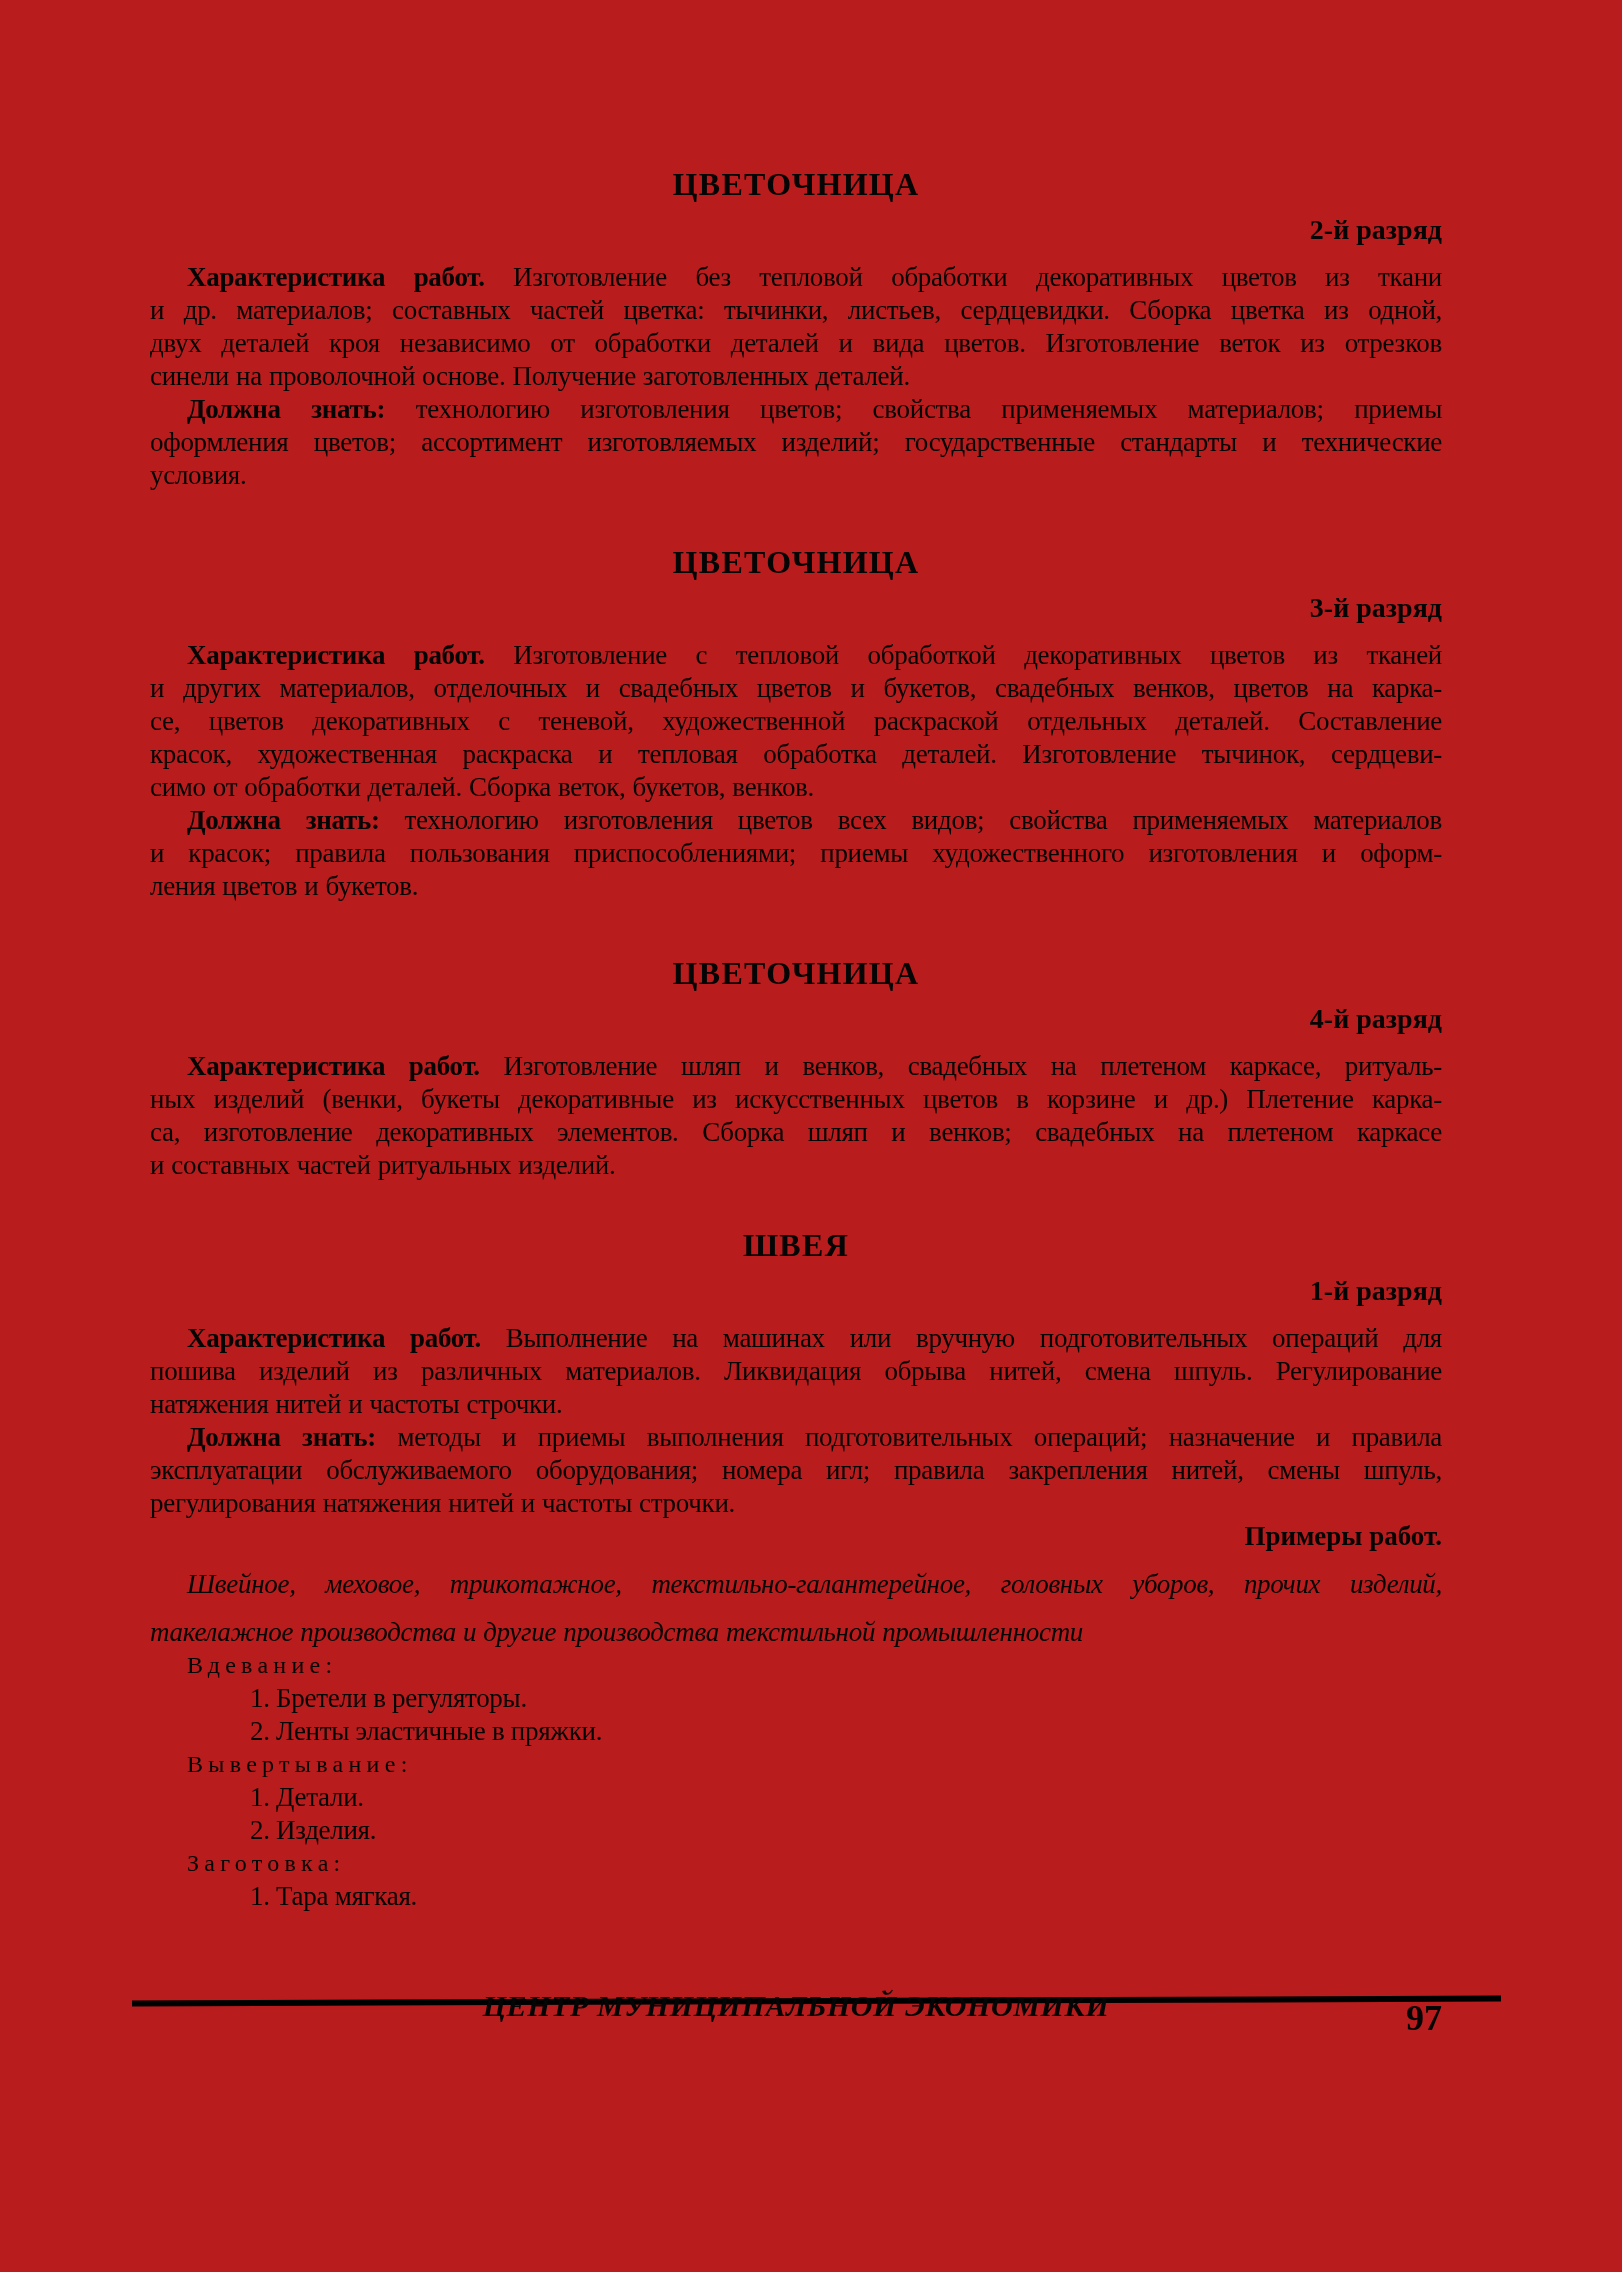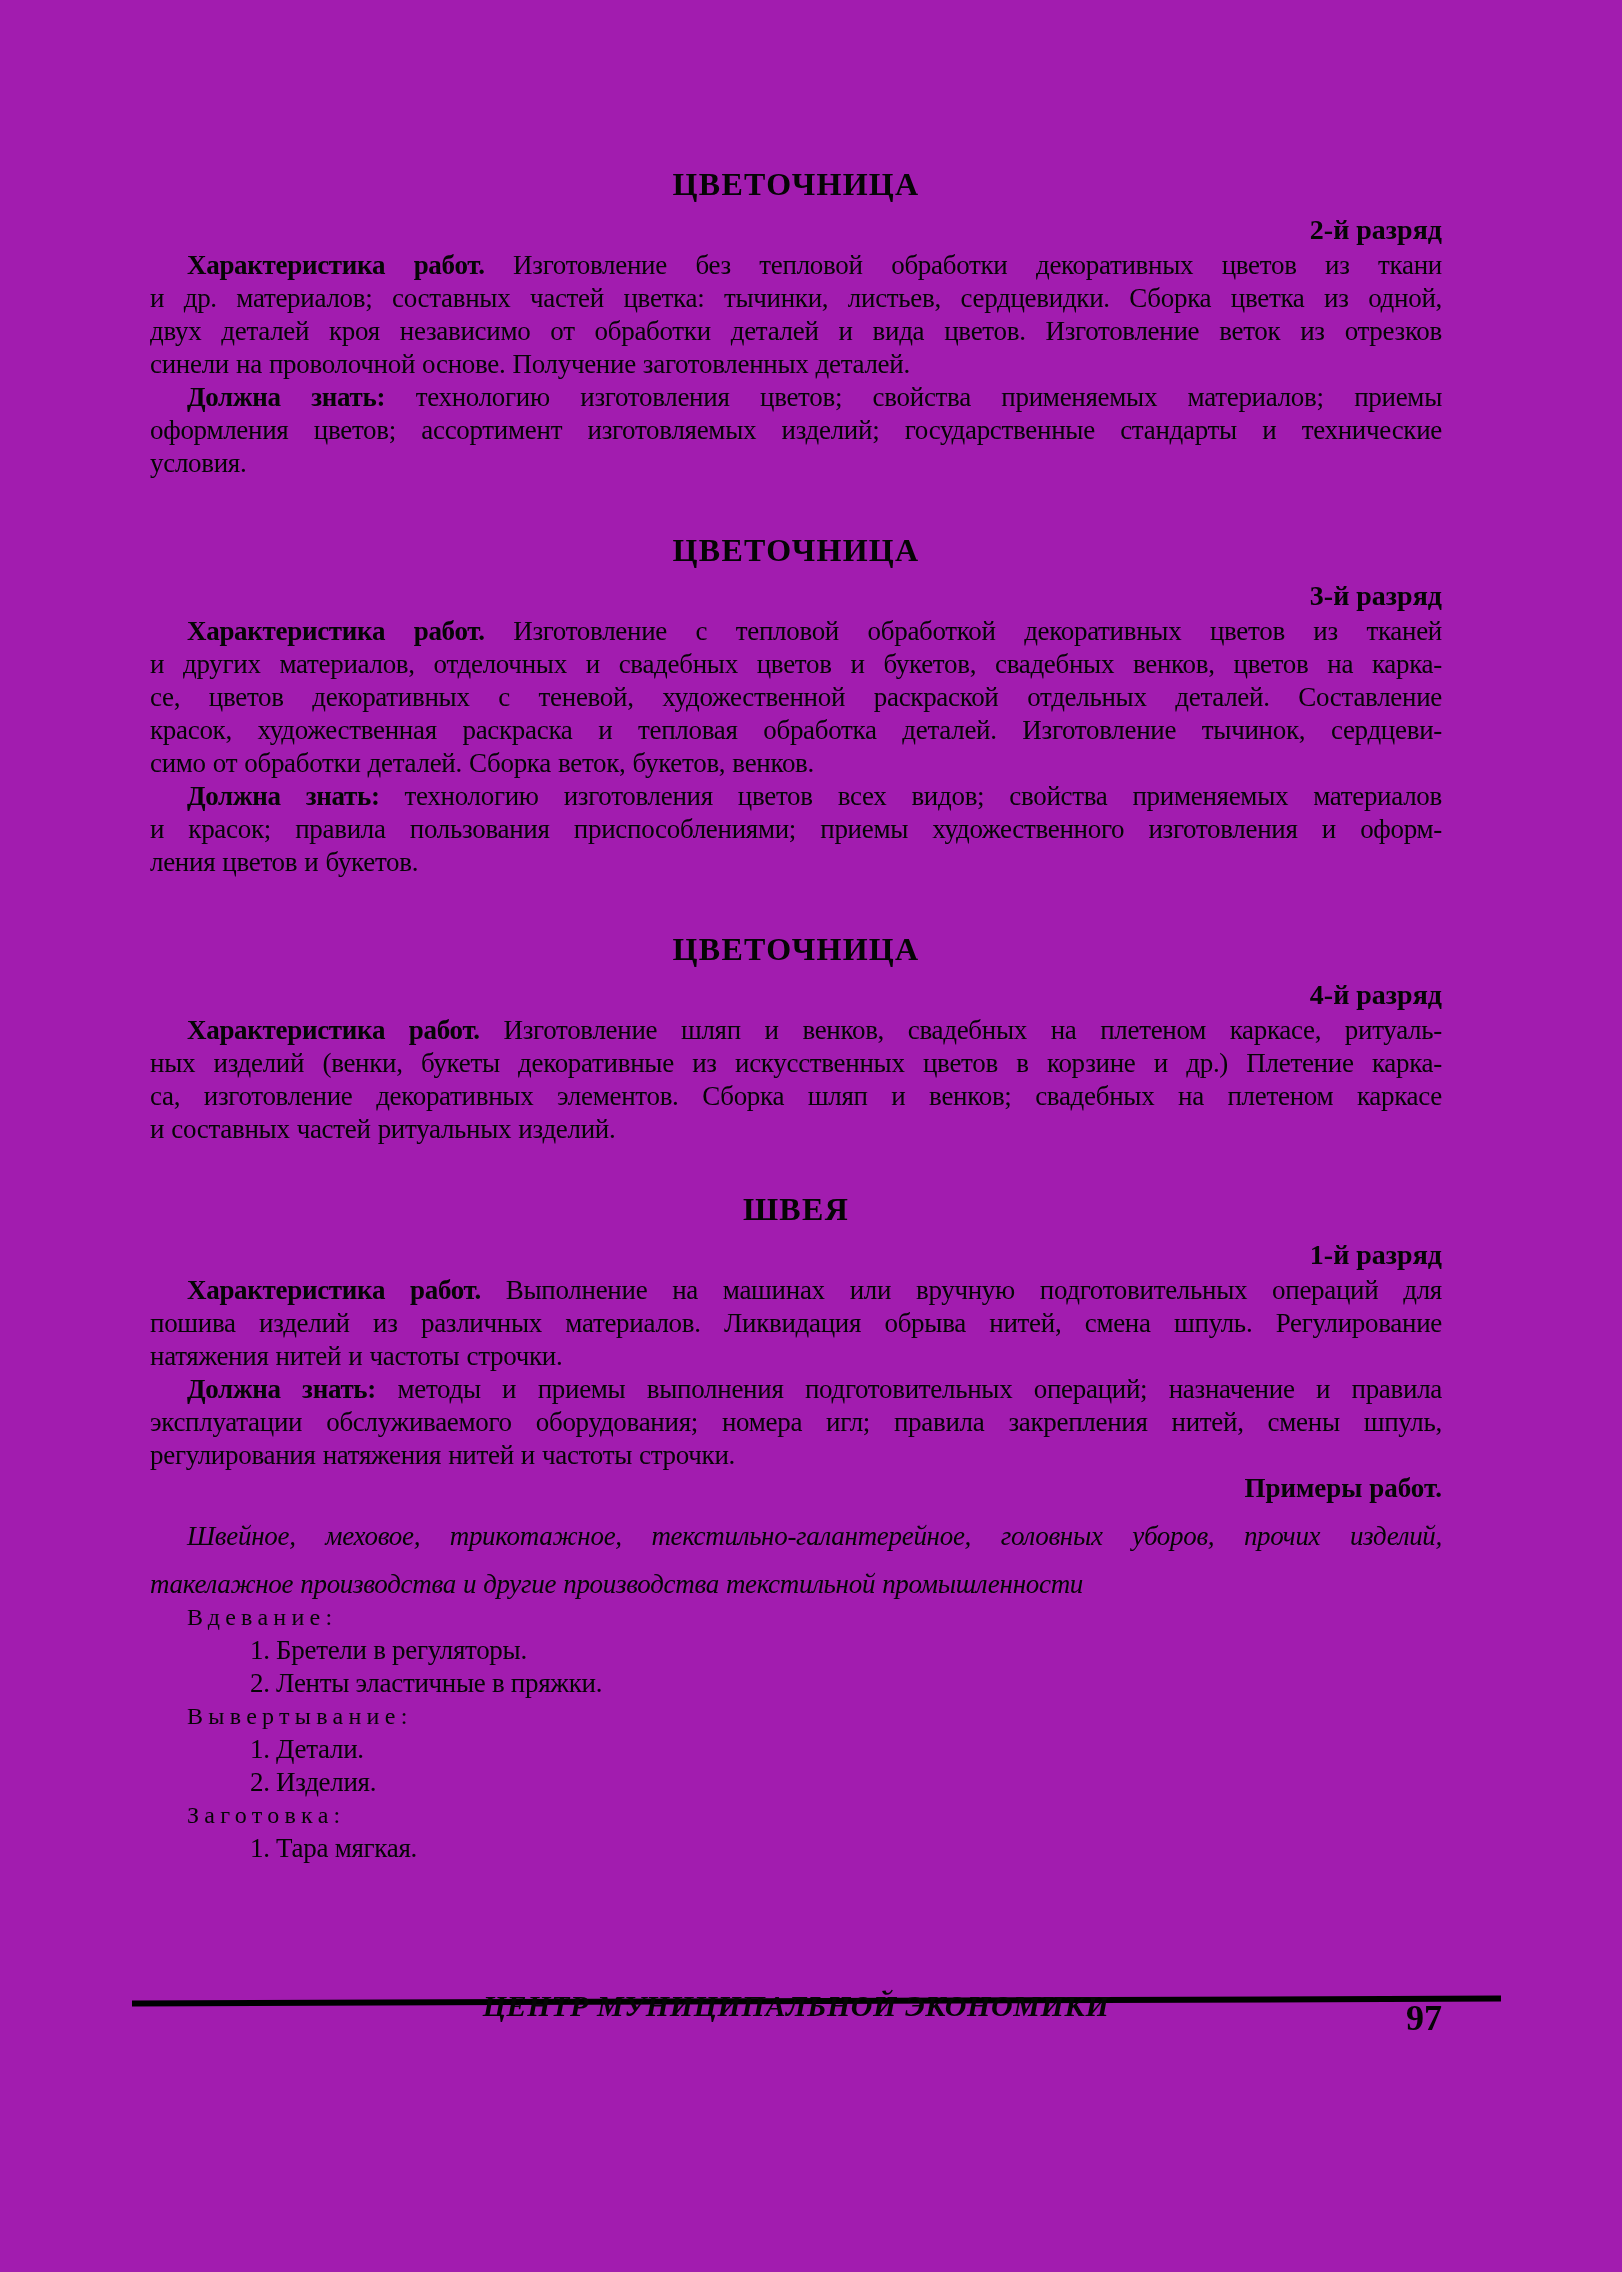--- a/index.html
+++ b/index.html
@@ -1,19 +1,19 @@
 <!DOCTYPE html>
 <html style="font-size:10.3px"><head>
 <meta charset="utf-8">
 <style>
   html,body { margin:0; padding:0; background:#ffffff; }
   .page {
     position:relative;
     width:1622px; height:2273px;
-    background:#a21caf;
+    background:#b91c1c;
     color:#050505;
     font-family:"Liberation Serif", serif;
     overflow:hidden;
   }
   .content {
     position:absolute;
     left:150px; top:0;
     width:1292px;
     padding-top:165px;
   }
@@ -27,21 +27,21 @@
     letter-spacing:1.3px;
     margin:0;
   }
   .grade {
     font-size:28px; line-height:33px;
     font-weight:bold;
     text-align:right;
     margin-top:9px;
   }
   .para { margin:0; font-size:27px; line-height:33px; }
-  .para.first-block { margin-top:3px; }
+  .para.first-block { margin-top:15px; }
   .line {
     text-align:justify;
     letter-spacing:-0.3px;
     word-spacing:0.6px;
   }
   .line.j { text-align-last:justify; -moz-text-align-last:justify; }
   .line.indent { text-indent:37px; }
   .lead { font-weight:bold; }
   .bold-line {
     font-size:27px; line-height:33px;

